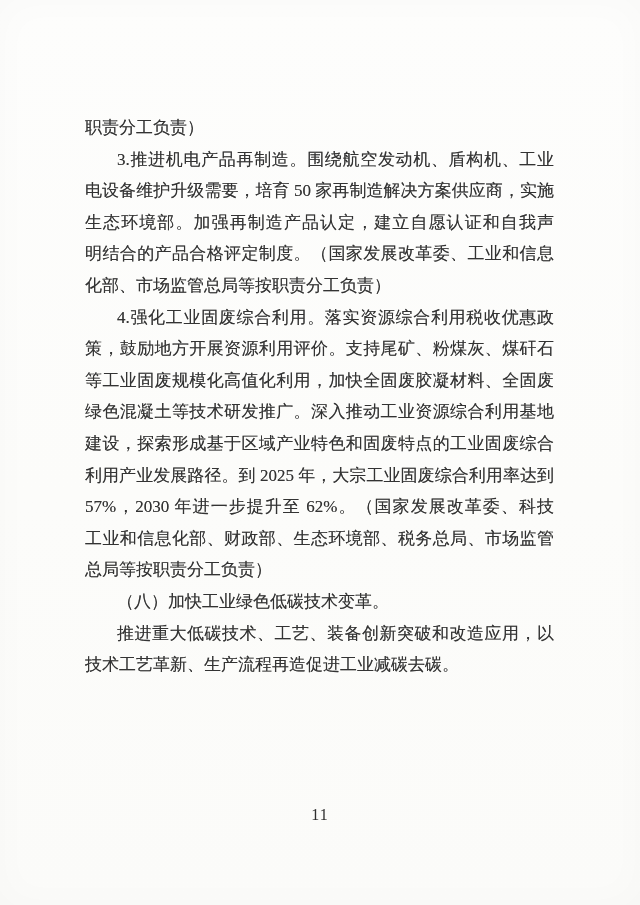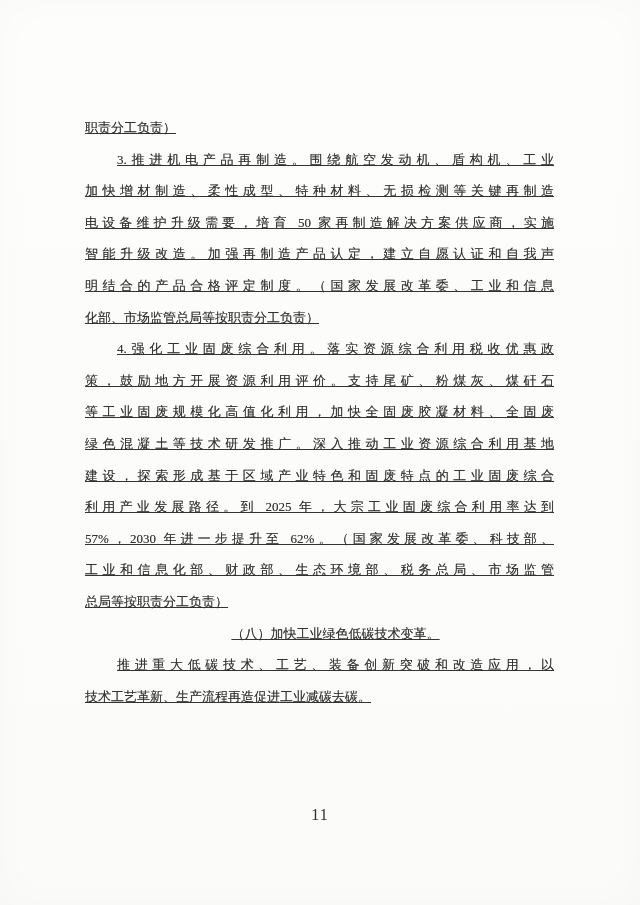--- a/index.html
+++ b/index.html
@@ -26,40 +26,38 @@
   .text-block {
     position: absolute;
     left: 85px;
     top: 112px;
     width: 469px;
   }
 
   .line {
     height: 31.6px;
     line-height: 31.6px;
-    font-size: 13px;
+    font-size: 17px;
     color: #333333;
     white-space: nowrap;
     text-align: left;
     
     text-shadow: 0 0 0.4px rgba(51,51,51,0.55);
-    text-decoration: underline;
   }
 
   .line.fill {
     white-space: normal;
     text-align: justify;
     text-align-last: justify;
     text-justify: inter-character;
     overflow: hidden;
   }
 
   .line.indent {
     padding-left: 32px;
-    text-align: center;
   }
 
   .page-number {
     position: absolute;
     top: 806px;
     left: 0;
     width: 100%;
     text-align: center;
     font-size: 16px;
     color: #2e2e2e;
@@ -69,23 +67,22 @@
 </style>
 </head>
 <body>
 
 <div class="page">
 
   <div class="text-block" id="text-block">
 
   <div class="line">职责分工负责）</div>
       <div class="line fill indent">3.推进机电产品再制造。围绕航空发动机、盾构机、工业</div>
-      <div class="line fill">加快增材制造、柔性成型、特种材料、无损检测等关键再制造</div>
       <div class="line fill">电设备维护升级需要，培育 50 家再制造解决方案供应商，实施</div>
-      <div class="line fill">智能升级改造。加强再制造产品认定，建立自愿认证和自我声</div>
+      <div class="line fill">生态环境部。加强再制造产品认定，建立自愿认证和自我声</div>
       <div class="line fill">明结合的产品合格评定制度。（国家发展改革委、工业和信息</div>
       <div class="line">化部、市场监管总局等按职责分工负责）</div>
       <div class="line fill indent">4.强化工业固废综合利用。落实资源综合利用税收优惠政</div>
       <div class="line fill">策，鼓励地方开展资源利用评价。支持尾矿、粉煤灰、煤矸石</div>
       <div class="line fill">等工业固废规模化高值化利用，加快全固废胶凝材料、全固废</div>
       <div class="line fill">绿色混凝土等技术研发推广。深入推动工业资源综合利用基地</div>
       <div class="line fill">建设，探索形成基于区域产业特色和固废特点的工业固废综合</div>
       <div class="line fill">利用产业发展路径。到 2025 年，大宗工业固废综合利用率达到</div>
       <div class="line fill">57%，2030 年进一步提升至 62%。（国家发展改革委、科技部、</div>
       <div class="line fill">工业和信息化部、财政部、生态环境部、税务总局、市场监管</div>

